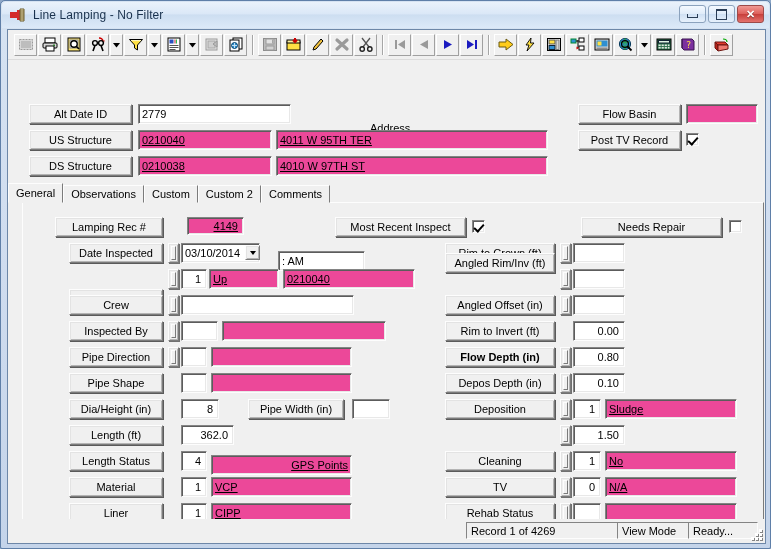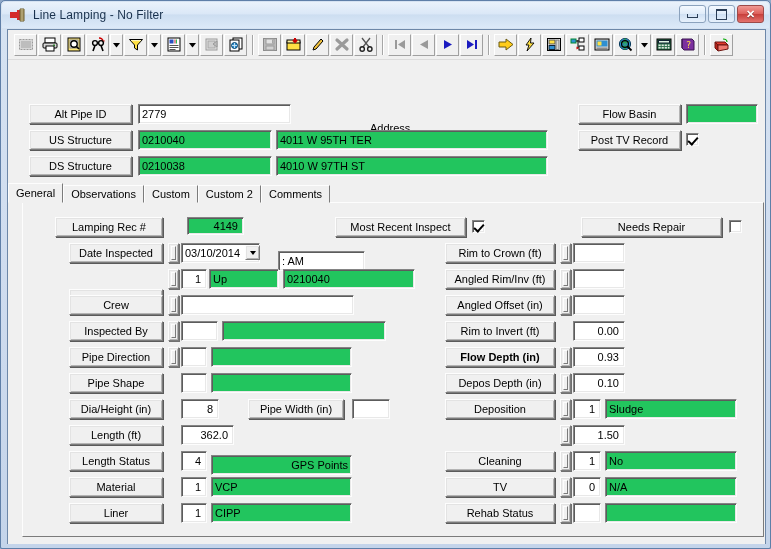--- a/index.html
+++ b/index.html
@@ -94,21 +94,21 @@
     box-sizing:border-box;
     background:#fff;
     border:1px solid;
     border-color:#848484 #fdfdfd #fdfdfd #848484;
     box-shadow:inset 1px 1px 0 #5c5c5c, inset -1px -1px 0 #e8e8e8;
     font-size:11px;color:#000;
     display:flex;align-items:center;
     padding:0 3px;overflow:hidden;white-space:nowrap;
     font-family:"Liberation Sans",sans-serif;
   }
-  .fld.ro{background:#22c55e;}
+  .fld.ro{background:#ec4899;text-decoration:underline;}
   .fld.right{justify-content:flex-end;padding-right:5px;}
   .spin{
     box-sizing:border-box;width:11px;
     background:#f0f0f0;
     border:1px solid;
     border-color:#fdfdfd #7b7b7b #7b7b7b #fdfdfd;
     box-shadow:inset 1px 1px 0 #e3e3e3, inset -1px -1px 0 #b4b4b4, 1px 1px 0 #707070;
     position:relative;
   }
   .spin:after{
@@ -440,21 +440,21 @@
             <path d="M1 5 L1 11 L4 14 L4 8 Z" fill="#b8241b" stroke="#6d1510"></path>
             <path d="M4 8 L14 8 L14 12 L4 14 Z" fill="#f07a70" stroke="#6d1510"></path>
             <path d="M9 2 q4 0 4 3" fill="none" stroke="#0a0" stroke-width="1.2"></path>
           </svg>
       </span>
     </div>
 
     <div class="abs" style="left:0;top:30px;width:757px;height:124px;">
 
       <div class="btn3d abs" style="left:21px;top:44px;width:103px;height:20px;">
-        <span>Alt Pipe ID</span>
+        <span>Alt Date ID</span>
       </div>
       <div class="fld abs" style="left:130px;top:44px;width:153px;height:20px;">
         <span>2779</span>
       </div>
 
       <div class="lbl abs" style="left:362px;top:62px;">Address</div>
 
       <div class="btn3d abs" style="left:21px;top:70px;width:103px;height:20px;">
         <span>US Structure</span>
       </div>
@@ -644,21 +644,21 @@
       </div>
 
       <div class="btn3d abs" style="left:422px;top:40px;width:110px;height:20px;">
         <span>Rim to Crown (ft)</span>
       </div>
       <div class="spin abs" style="left:537px;top:40px;height:20px;"></div>
       <div class="fld right abs" style="left:550px;top:40px;width:52px;height:20px;">
         <span></span>
       </div>
 
-      <div class="btn3d abs" style="left:422px;top:66px;width:110px;height:20px;">
+      <div class="btn3d abs" style="left:422px;top:50px;width:110px;height:20px;">
         <span>Angled Rim/Inv (ft)</span>
       </div>
       <div class="spin abs" style="left:537px;top:66px;height:20px;"></div>
       <div class="fld right abs" style="left:550px;top:66px;width:52px;height:20px;">
         <span></span>
       </div>
 
       <div class="btn3d abs" style="left:422px;top:92px;width:110px;height:20px;">
         <span>Angled Offset (in)</span>
       </div>
@@ -672,21 +672,21 @@
       </div>
       <div class="fld right abs" style="left:550px;top:118px;width:52px;height:20px;">
         <span>0.00</span>
       </div>
 
       <div class="btn3d abs" style="left:422px;top:144px;width:110px;height:20px;font-weight:bold;">
         <span>Flow Depth (in)</span>
       </div>
       <div class="spin abs" style="left:537px;top:144px;height:20px;"></div>
       <div class="fld right abs" style="left:550px;top:144px;width:52px;height:20px;">
-        <span>0.93</span>
+        <span>0.80</span>
       </div>
 
       <div class="btn3d abs" style="left:422px;top:170px;width:110px;height:20px;">
         <span>Depos Depth (in)</span>
       </div>
       <div class="spin abs" style="left:537px;top:170px;height:20px;"></div>
       <div class="fld right abs" style="left:550px;top:170px;width:52px;height:20px;">
         <span>0.10</span>
       </div>
 
@@ -735,14 +735,33 @@
       <div class="fld right abs" style="left:550px;top:300px;width:28px;height:20px;">
         <span></span>
       </div>
       <div class="fld ro abs" style="left:582px;top:300px;width:132px;height:20px;">
         <span></span>
       </div>
 
     </div>
   </div>
 
+  <div id="statusbar">
+    <div class="sbpanel abs" style="left:458px;top:3px;width:152px;">
+      <span>Record 1 of 4269</span>
+    </div>
+    <div class="sbpanel abs" style="left:609px;top:3px;width:72px;">
+      <span>View Mode</span>
+    </div>
+    <div class="sbpanel abs" style="left:680px;top:3px;width:70px;">
+      <span>Ready...</span>
+    </div>
+    <span class="grip">
+      <span style="right:0;bottom:0;width:3px;height:3px;"></span>
+      <span style="right:4px;bottom:0;width:3px;height:3px;"></span>
+      <span style="right:8px;bottom:0;width:3px;height:3px;"></span>
+      <span style="right:0;bottom:4px;width:3px;height:3px;"></span>
+      <span style="right:4px;bottom:4px;width:3px;height:3px;"></span>
+      <span style="right:0;bottom:8px;width:3px;height:3px;"></span>
+    </span>
+  </div>
 
 </div>
 
 </body></html>

